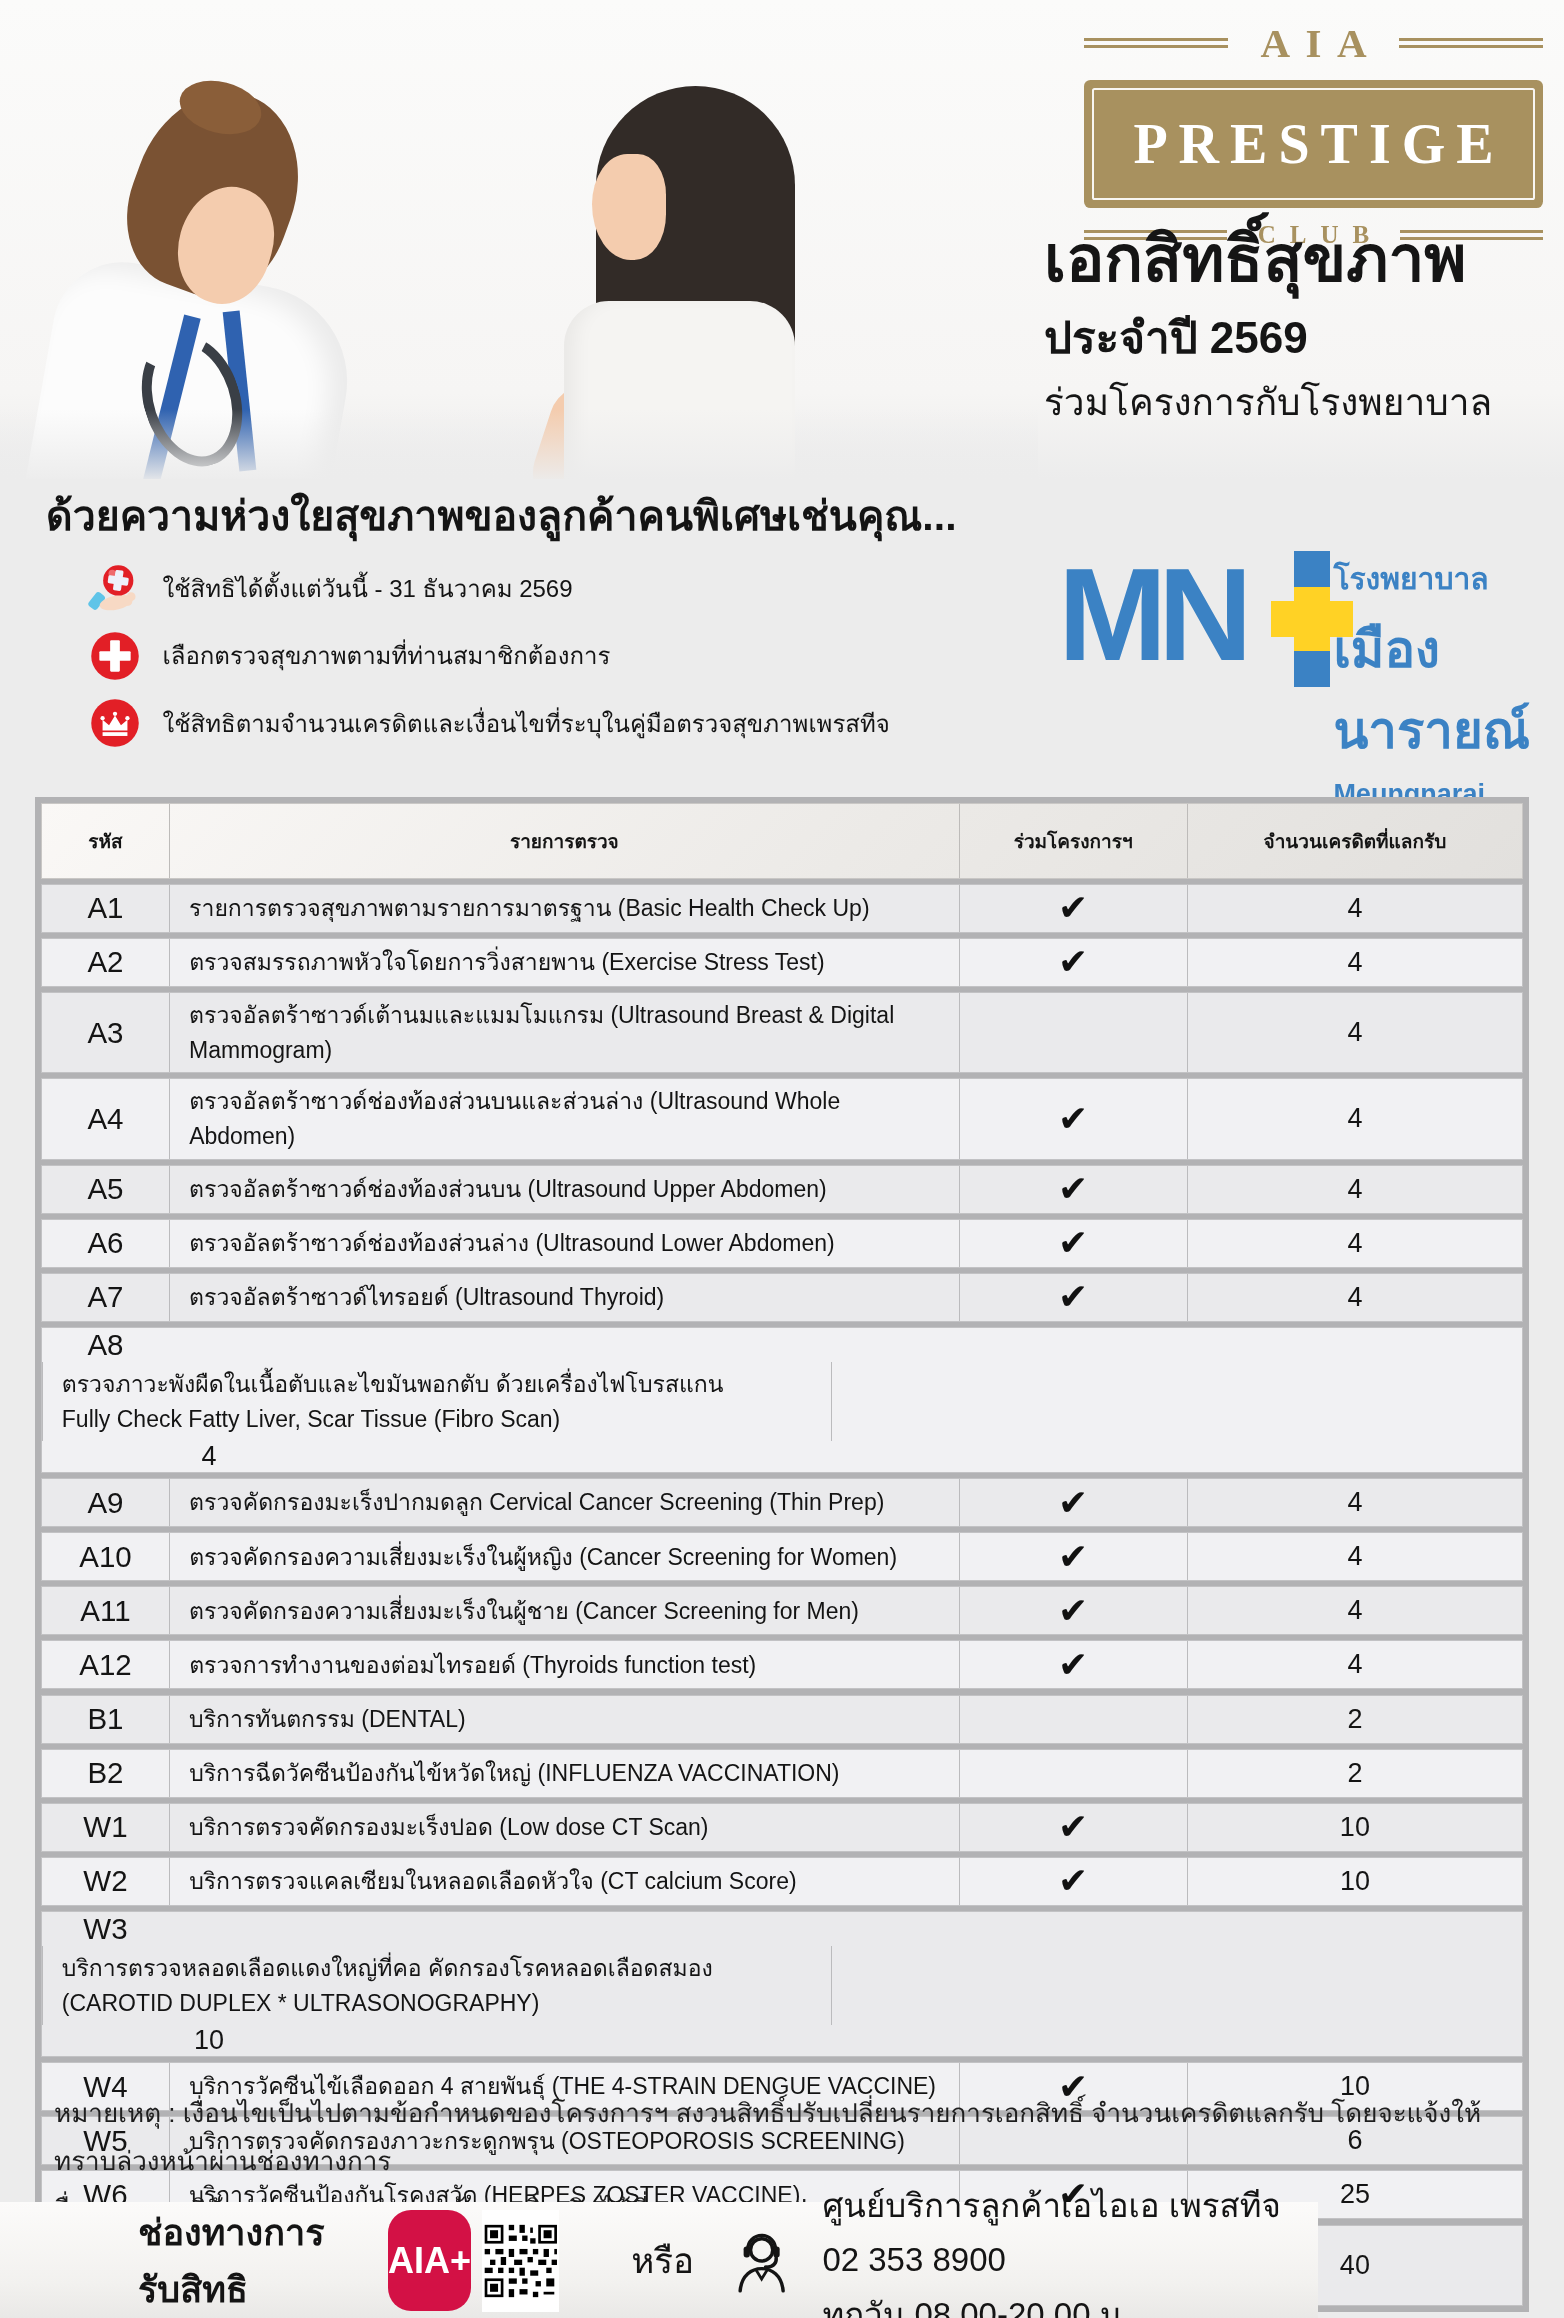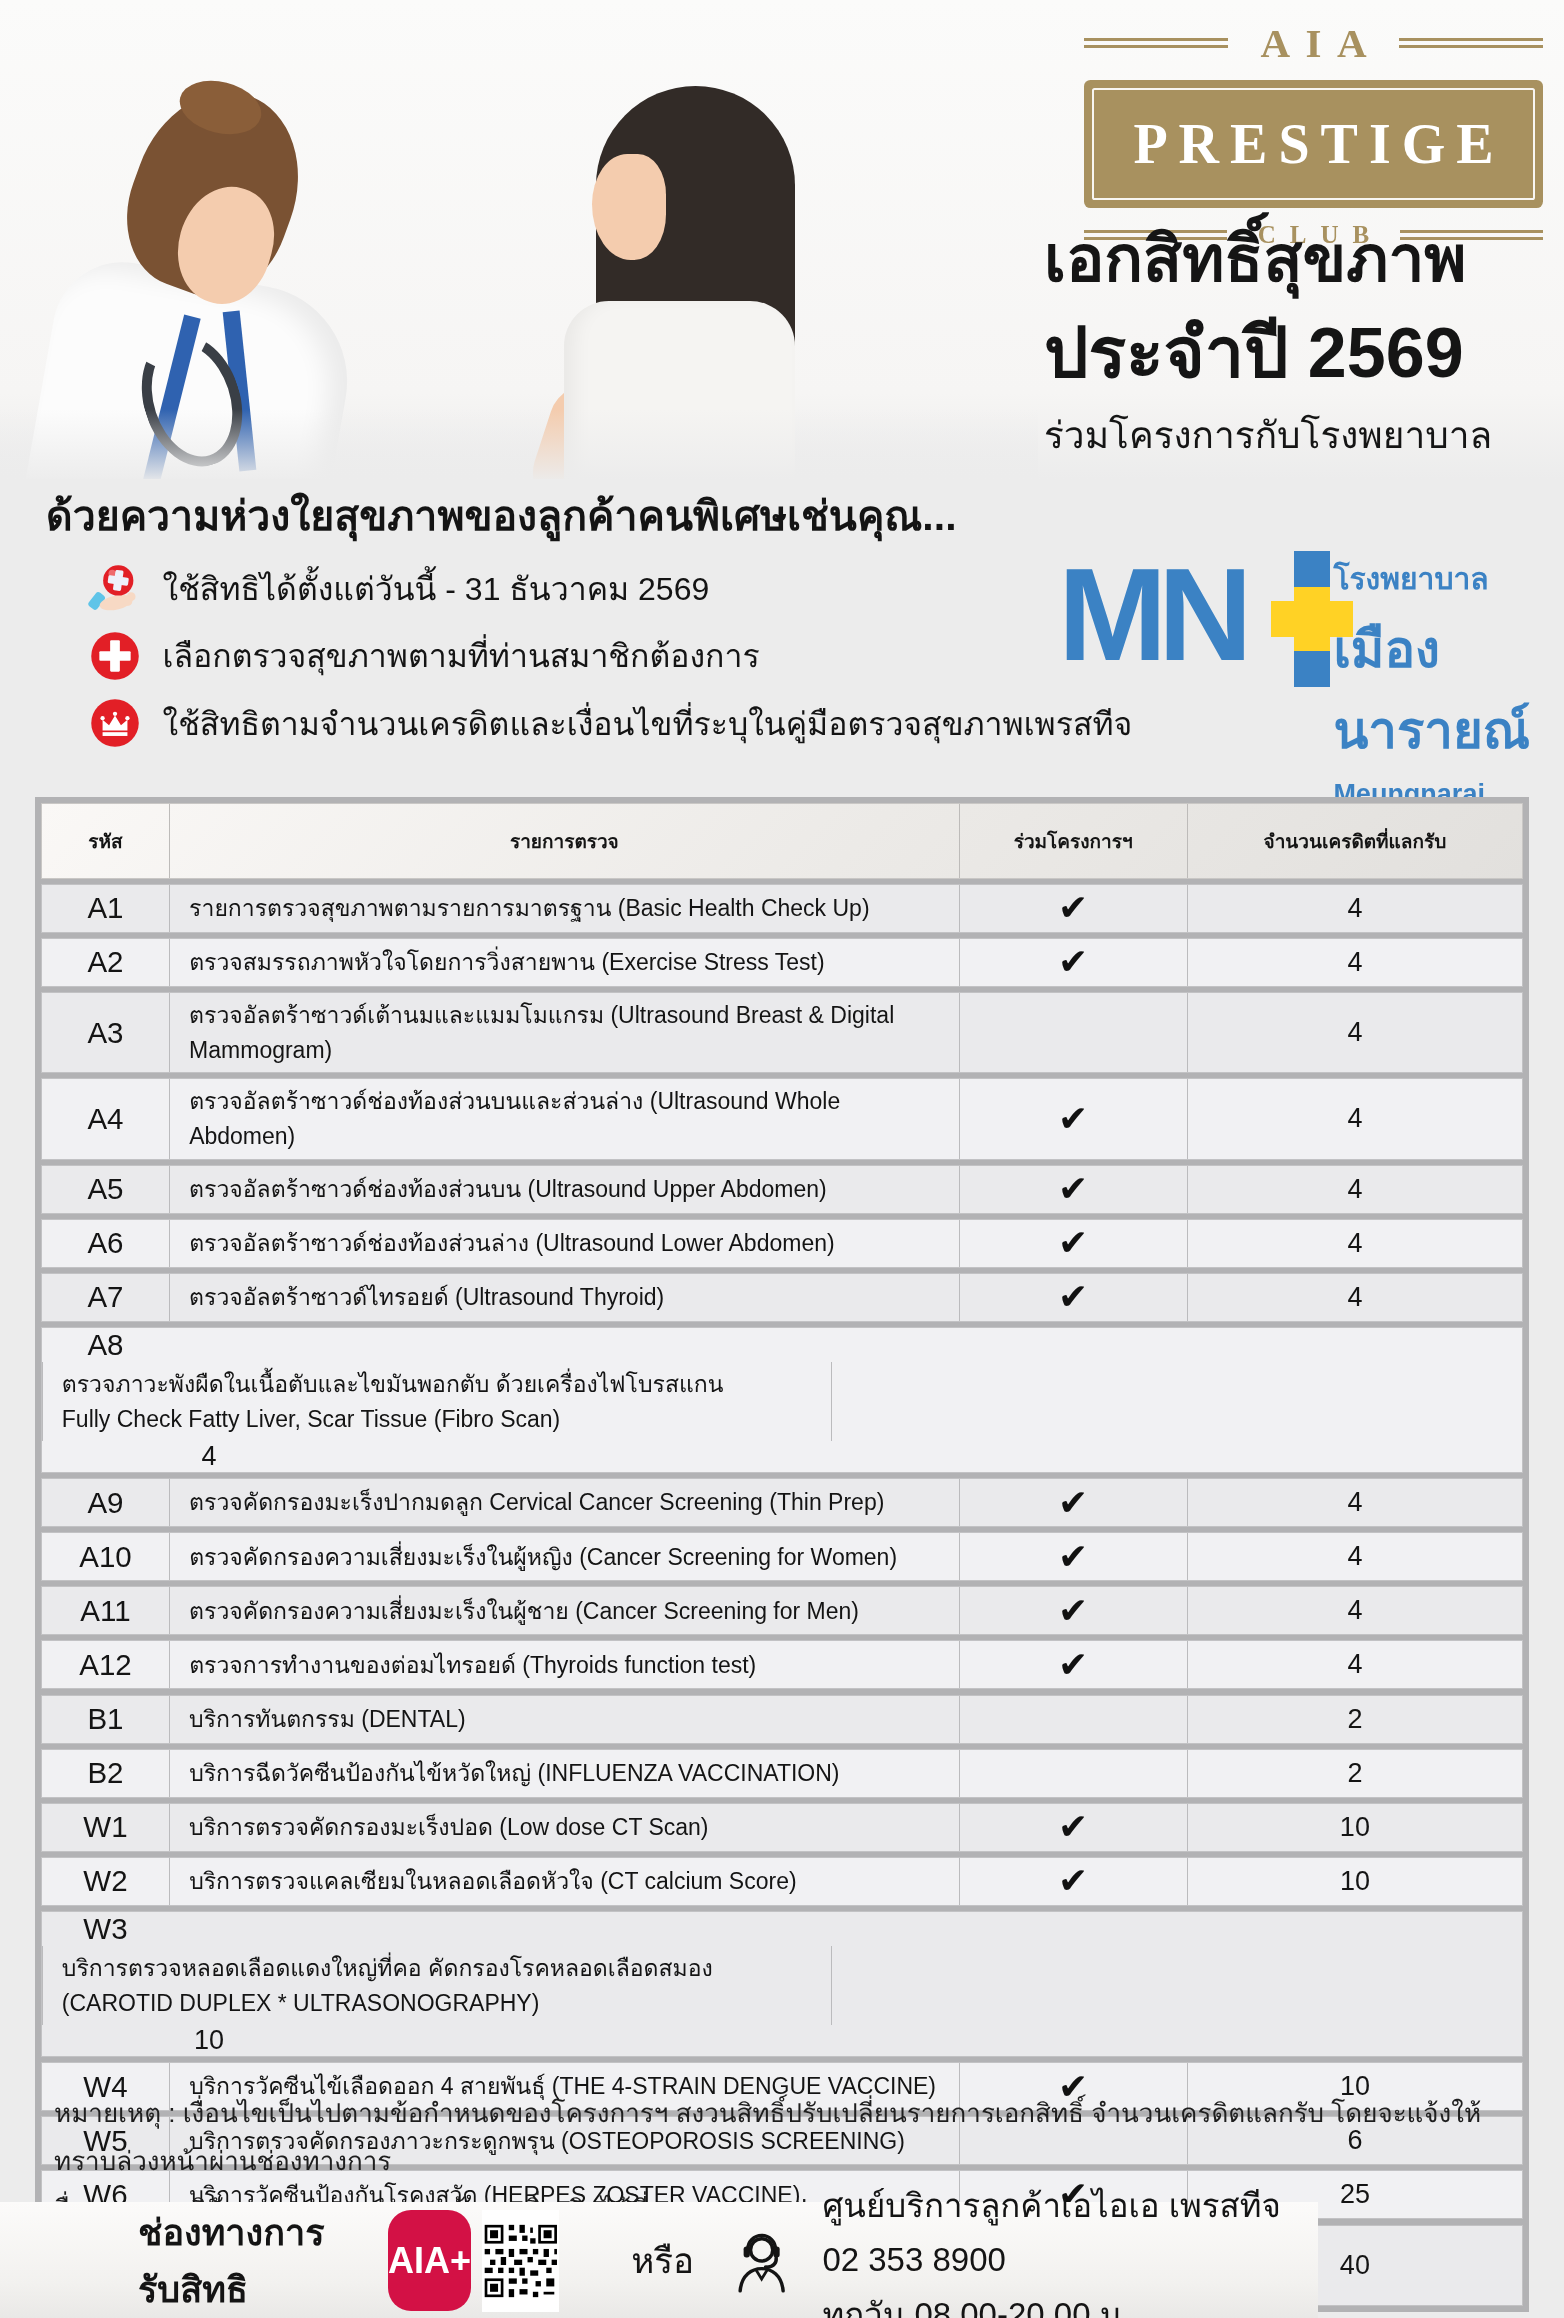--- a/index.html
+++ b/index.html
@@ -50,30 +50,30 @@
   .plaque { margin:13px 0; height:128px; background:#a8915f; border-radius:6.4px; position:relative;
     display:flex; align-items:center; justify-content:center; }
   .plaque::before { content:''; position:absolute; inset:8.3px; border:2.6px solid rgba(255,255,255,.92); border-radius:2.6px; }
   .prestige-text { font-family:"Liberation Serif","DejaVu Serif",serif; font-size:56px; font-weight:bold;
     color:#ffffff; letter-spacing:11px; text-indent:11px; }
   .club-text { font-family:"Liberation Serif","DejaVu Serif",serif; font-size:25px; font-weight:bold;
     color:#a8915f; letter-spacing:14px; text-indent:14px; }
 
   .titles { position:absolute; left:1044px; top:219px; width:512px; color:#151515; }
   .title-line1 { font-size:64px; font-weight:bold; line-height:1.28; }
-  .title-line2 { font-size:70px; font-weight:bold; line-height:1.25; margin-top:9px; }
+  .title-line2 { font-size:44px; font-weight:bold; line-height:1.25; margin-top:9px; }
   .subtitle   { font-size:37px; line-height:1.25; margin-top:15.4px; }
 
   
   .intro { position:absolute; left:0; top:479px; width:1564px; height:318px; }
   .headline { position:absolute; left:46px; top:3.8px; font-size:41px; font-weight:bold; }
   .bullets { position:absolute; left:88px; top:82px; display:flex; flex-direction:column; gap:13.5px; }
   .bullet { display:flex; align-items:center; gap:20.5px; height:54px; }
   .bullet-icon { width:54px; height:54px; flex:0 0 auto; }
-  .bullet-text { font-size:32px; }
+  .bullet-text { font-size:24px; }
 
   .mn { position:absolute; left:1058px; top:72px; display:flex; align-items:flex-start; gap:22px; }
   .mn-mark { position:relative; width:307px; height:136px; }
   .mn-letters { font-size:131px; font-weight:900; line-height:128px; letter-spacing:-9px; color:#3b82c4;
     font-stretch:condensed; }
   .mn-cross { position:absolute; left:213px; top:0; width:82px; height:136px; }
   .mn-cross .v-top { position:absolute; left:23px; top:0; width:36px; height:36px; background:#3b82c4; }
   .mn-cross .v-bot { position:absolute; left:23px; bottom:0; width:36px; height:36px; background:#3b82c4; }
   .mn-cross .h-bar { position:absolute; left:0; top:50px; width:82px; height:36px; background:#ffd225; }
   .mn-cross .v-mid { position:absolute; left:23px; top:36px; width:36px; height:64px; background:#ffd225; }

